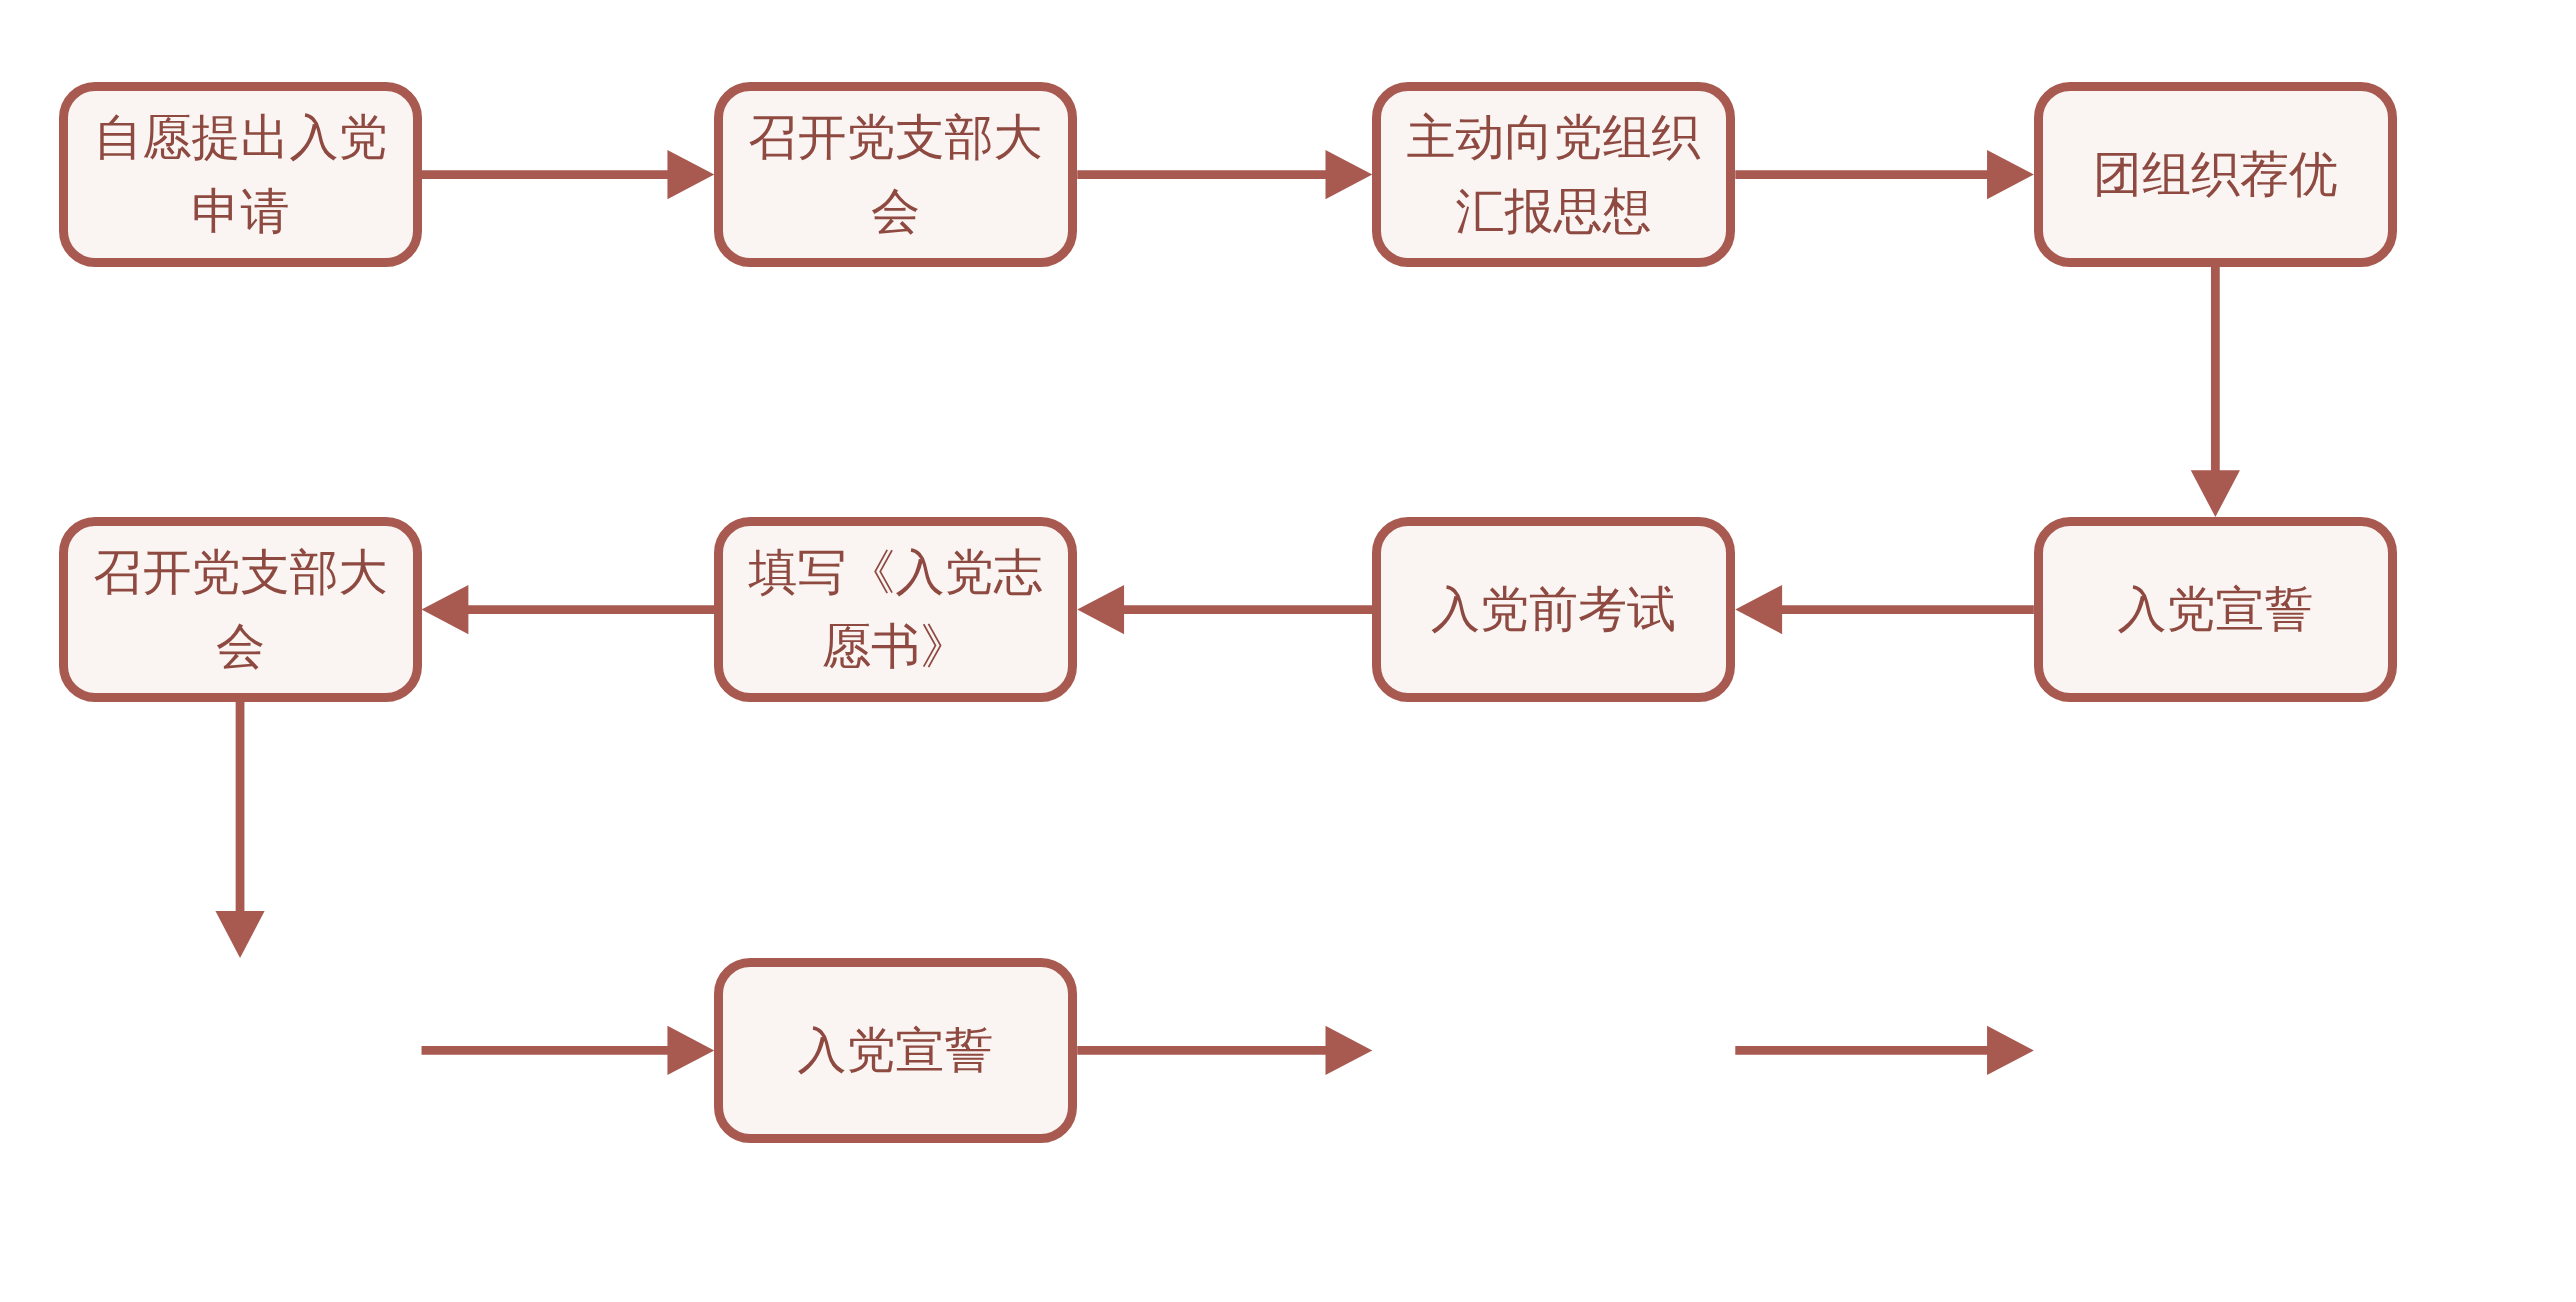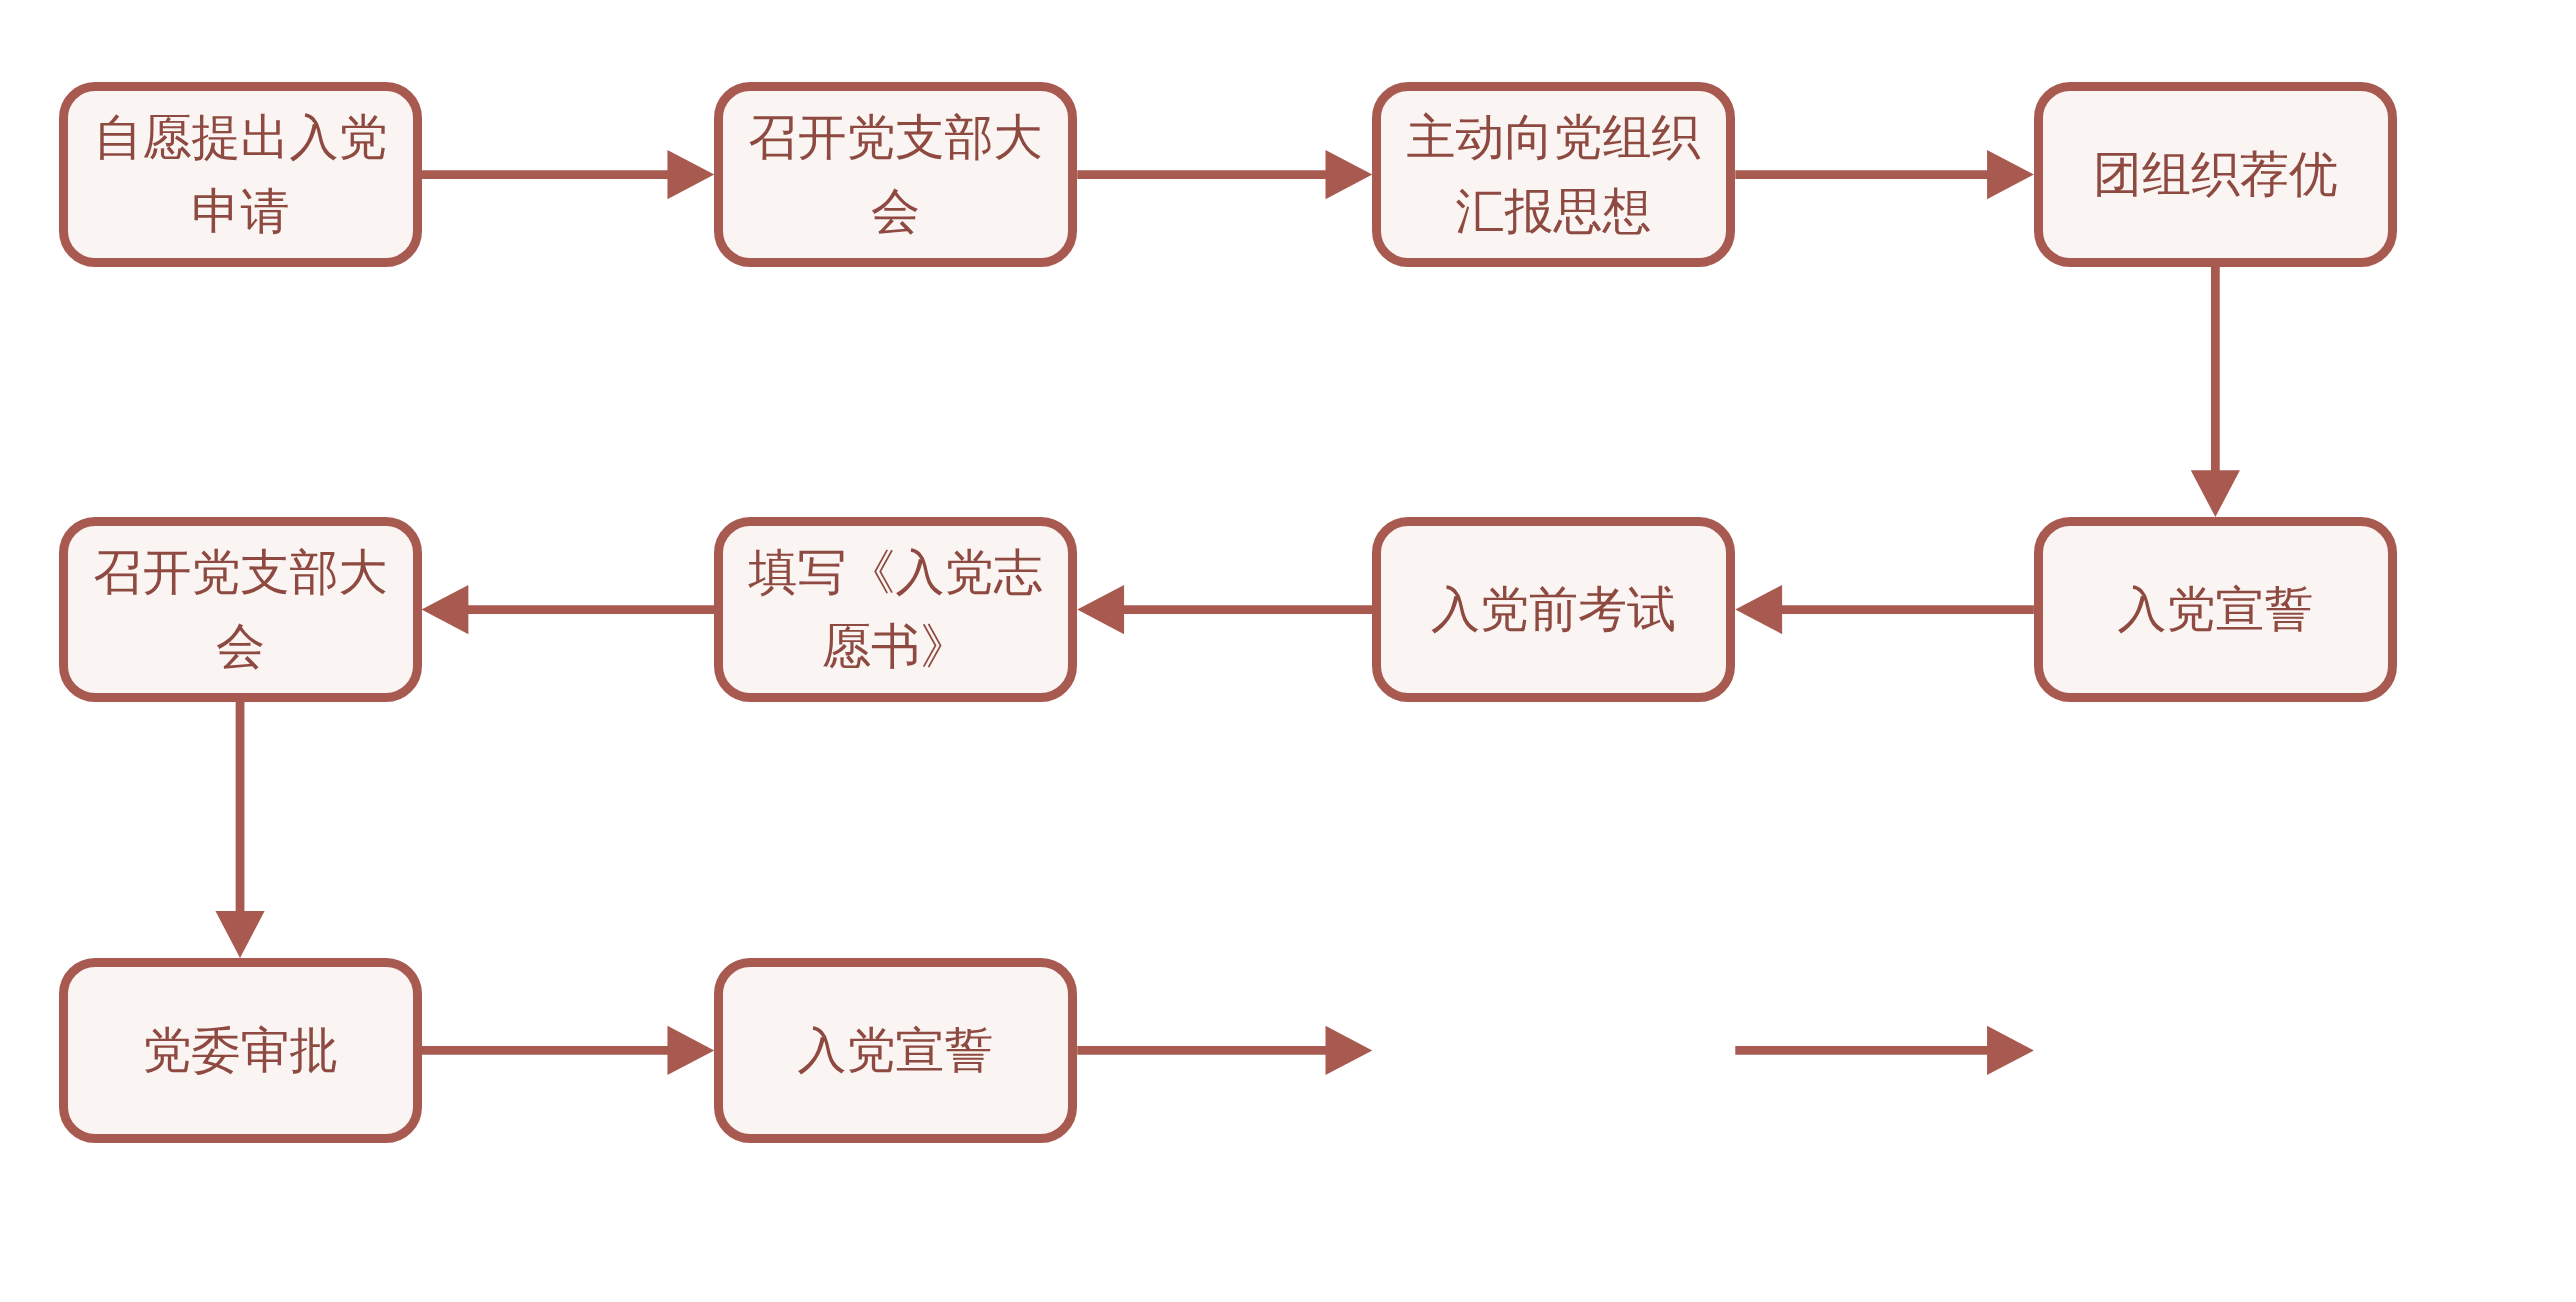--- a/index.html
+++ b/index.html
@@ -140,21 +140,18 @@
   <div class="node r2 c3">
     <span class="node-label">入党前考试</span>
   </div>
   <div class="node r2 c2">
     <span class="node-label">填写《入党志愿书》</span>
   </div>
   <div class="node r2 c1">
     <span class="node-label">召开党支部大会</span>
   </div>
 
-  <div class="node r3 c1">
-    <span class="node-label">党委审批</span>
-  </div>
   <div class="node r3 c2">
     <span class="node-label">入党宣誓</span>
   </div>
 
 </div>
 
 
 </body></html>

